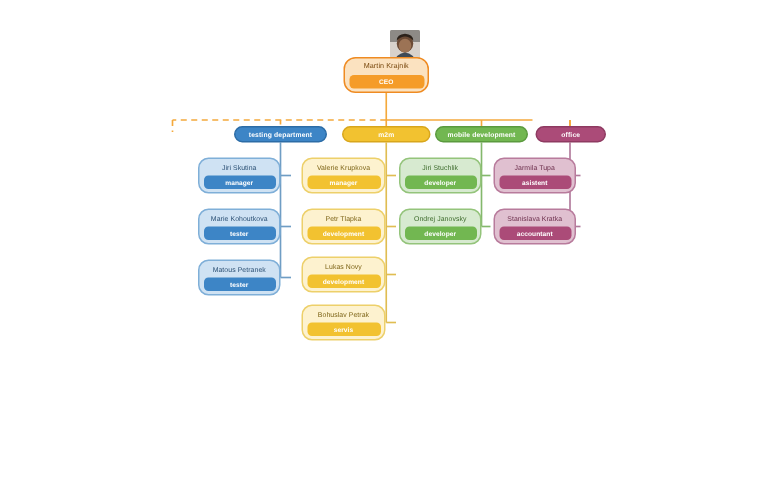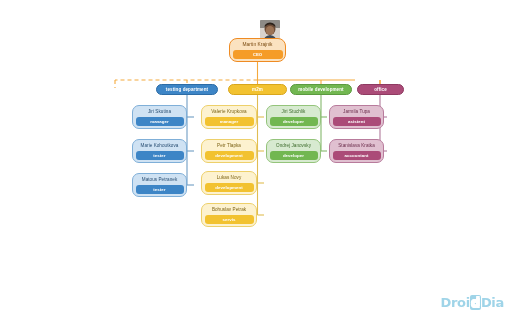--- a/index.html
+++ b/index.html
@@ -243,15 +243,14 @@
 
   <div class="node c-purple" style="left:329px; top:105px; width:55px; height:24px;">
     <div class="nm">Jarmila Tupa</div>
     <div class="rl">asistent</div>
   </div>
   <div class="node c-purple" style="left:329px; top:139px; width:55px; height:24px;">
     <div class="nm">Stanislava Kratka</div>
     <div class="rl">accountant</div>
   </div>
 
-  <div id="watermark"><span>Droi</span><span class="alt">d</span><span>Dia</span></div>
 
 </div>
 
 </body></html>

